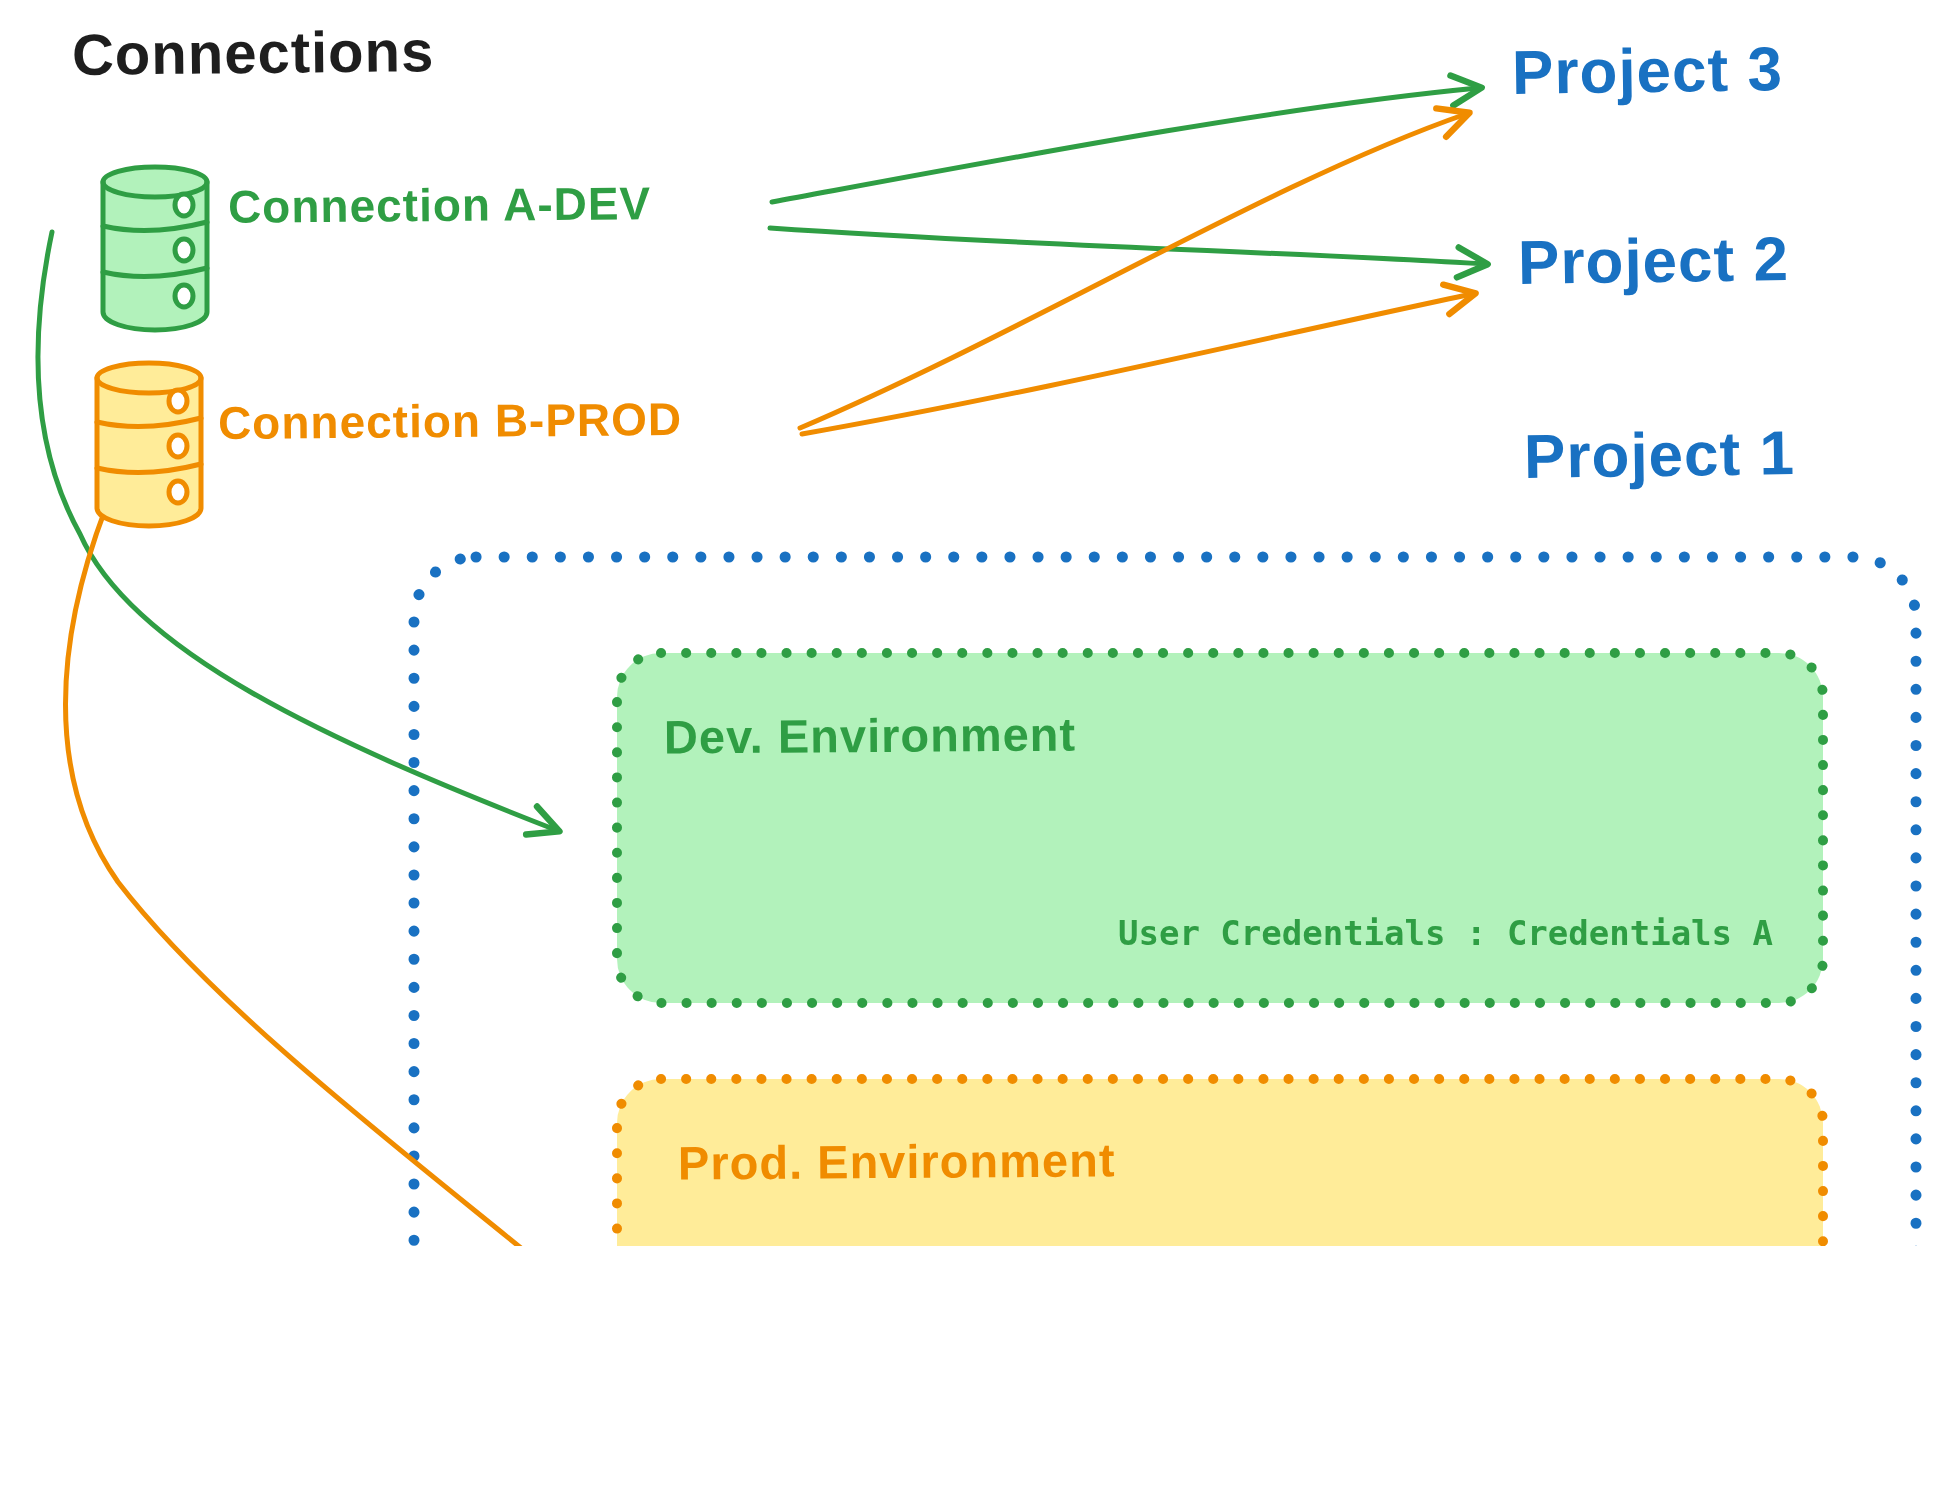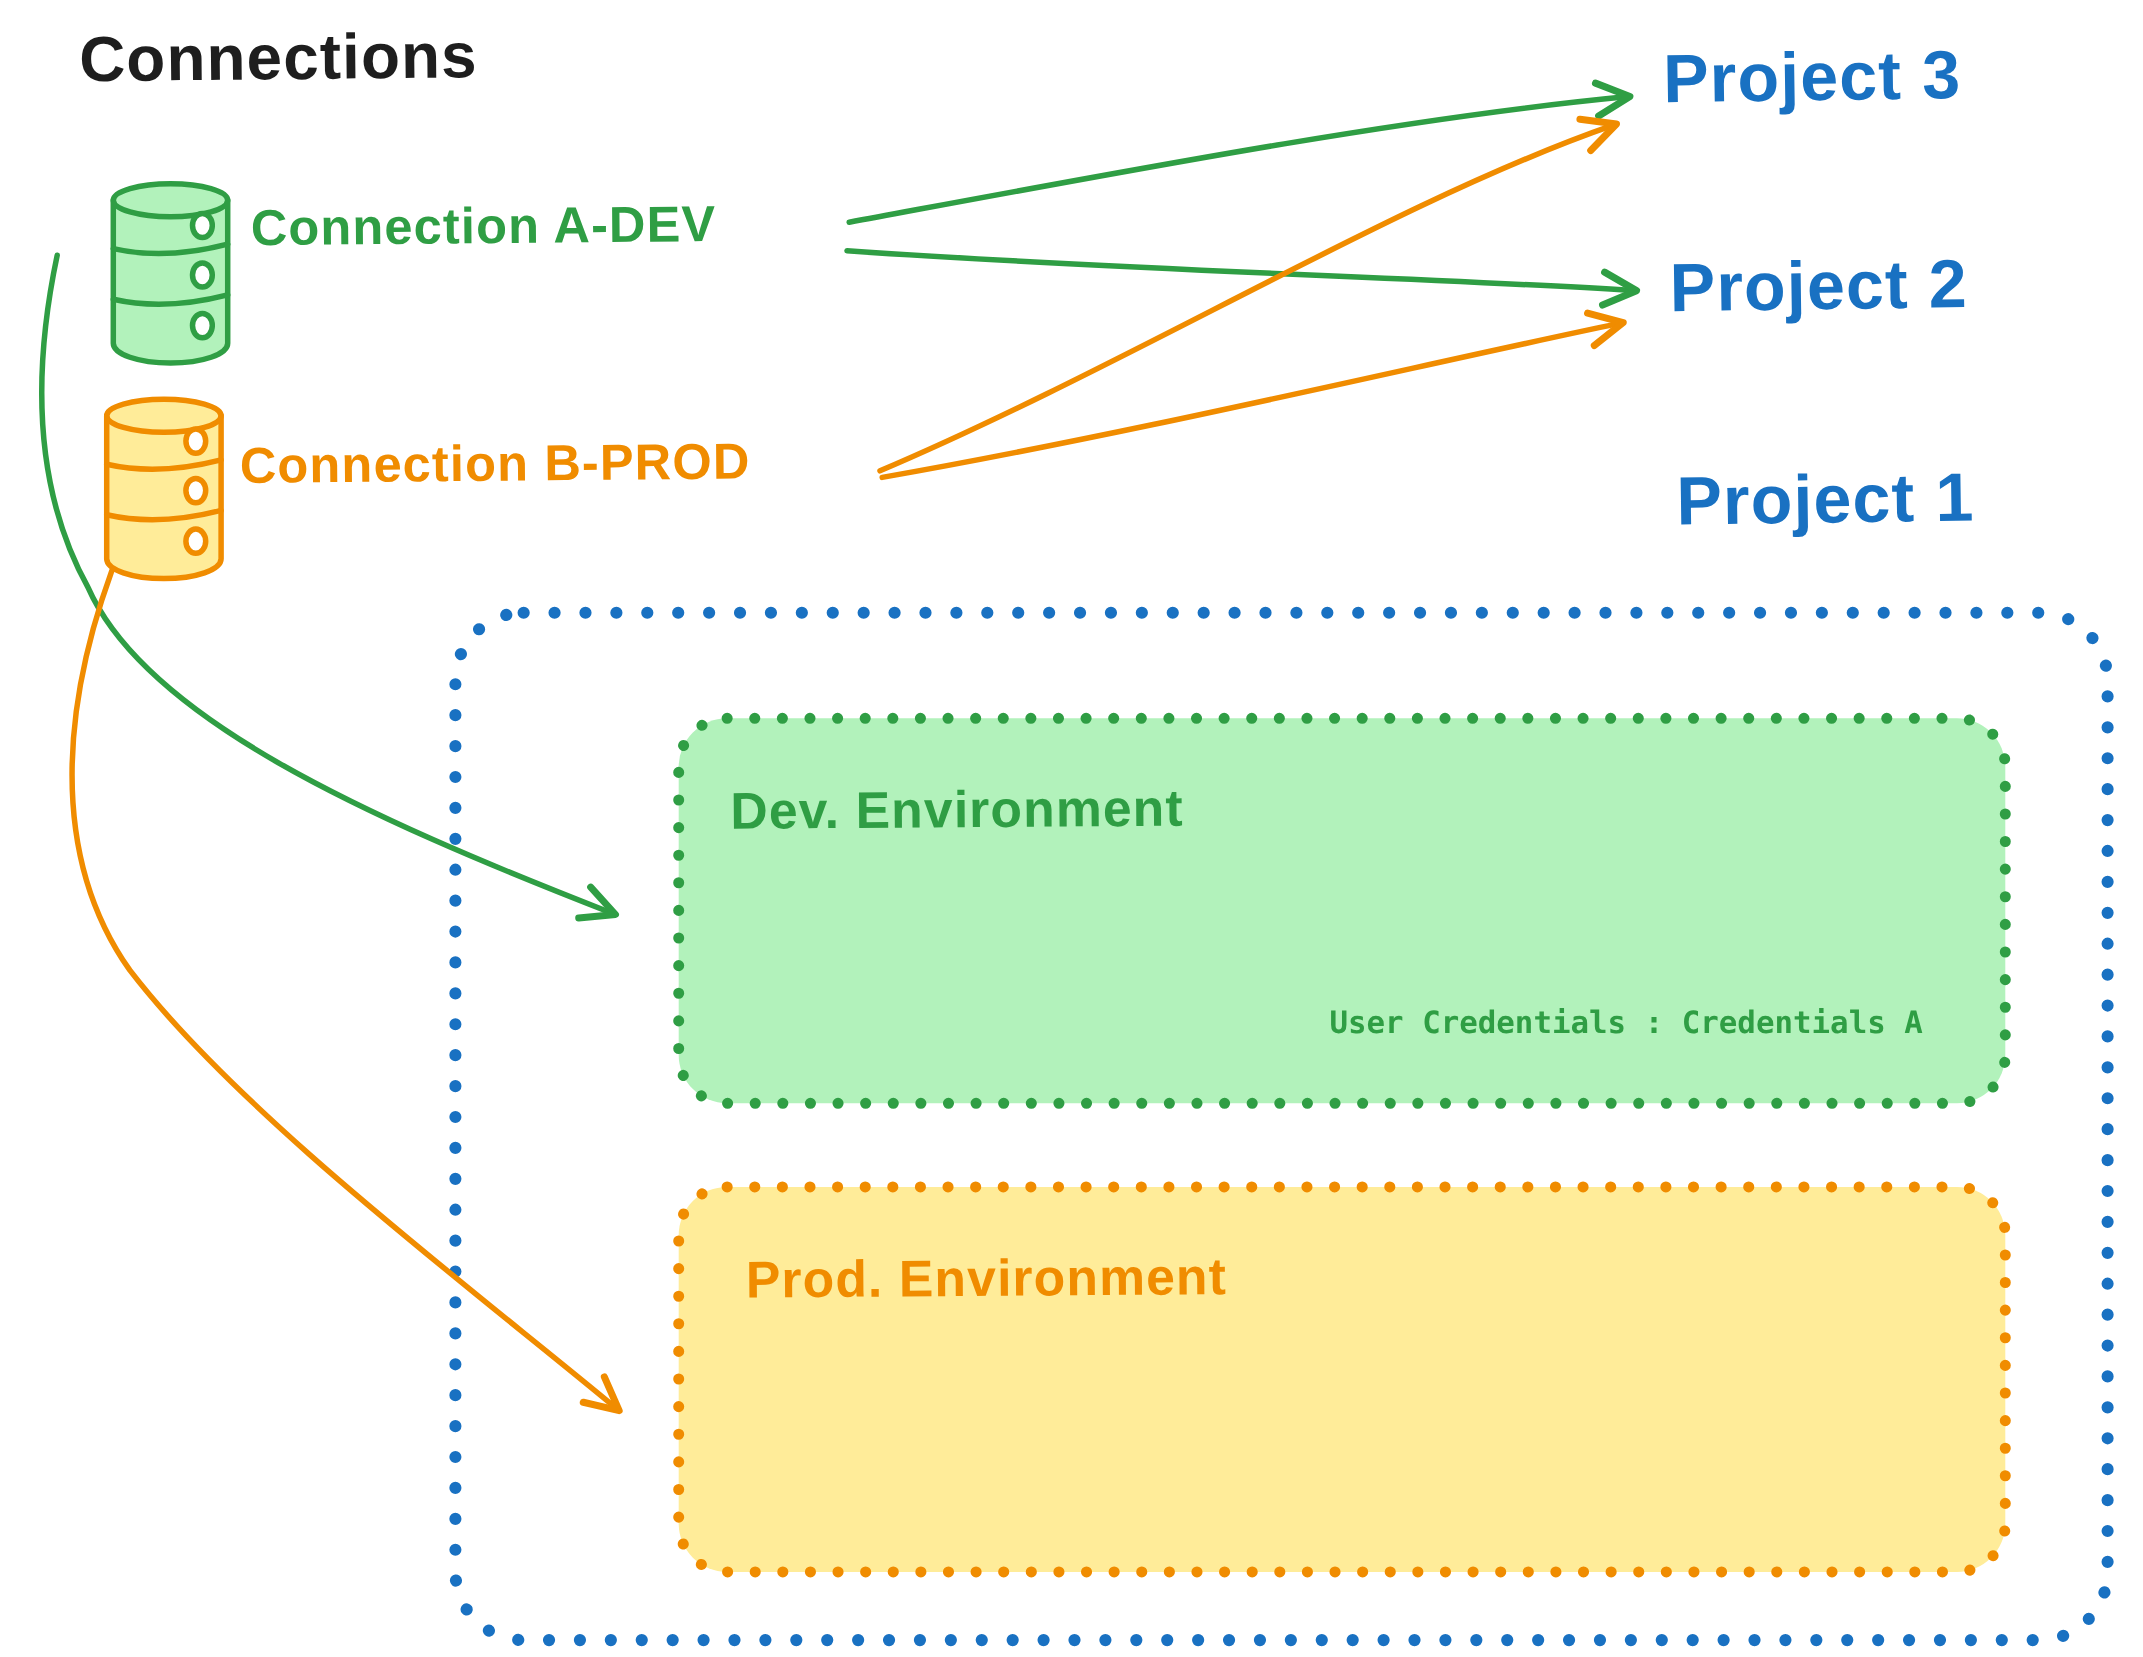--- a/index.html
+++ b/index.html
@@ -6,41 +6,41 @@
     --ink:#1e1e1e;
     --green:#2f9e44;
     --green-fill:#b2f2bb;
     --orange:#f08c00;
     --orange-fill:#ffec99;
     --blue:#1971c2;
   }
   html,body{margin:0;padding:0;background:#ffffff;}
   .stage{
     position:relative;
-    width:1948px;height:1506px;
+    width:1948px;height:1246px;
     background:#ffffff;
     overflow:hidden;
     font-family:"Liberation Sans", sans-serif;
   }
   .scene{position:absolute;left:0;top:0;width:1948px;height:1506px;}
   .label{position:absolute;white-space:nowrap;line-height:1;font-weight:700;letter-spacing:1px;}
   .title{left:72px;top:24px;font-size:58px;color:var(--ink);transform:rotate(-0.6deg);}
   .conn-label-a{left:228px;top:182px;font-size:46px;color:var(--green);transform:rotate(-0.5deg);}
   .conn-label-b{left:218px;top:398px;font-size:46px;color:var(--orange);transform:rotate(-0.5deg);}
   .project{color:var(--blue);font-size:62px;transform:rotate(-0.8deg);}
   .project-3{left:1512px;top:40px;}
   .project-2{left:1518px;top:230px;}
   .project-1{left:1524px;top:424px;}
   .env-title{font-size:47px;}
   .dev-title{left:664px;top:712px;color:var(--green);transform:rotate(-0.4deg);}
   .prod-title{left:678px;top:1138px;color:var(--orange);transform:rotate(-0.4deg);}
   .cred{
-    position:absolute;right:200px;text-align:left;
+    position:absolute;right:175px;text-align:left;
     font-family:"DejaVu Sans Mono", monospace;
-    font-size:28px;font-weight:700;line-height:1;white-space:nowrap;
+    font-size:34px;font-weight:700;line-height:1;white-space:nowrap;
   }
   .dev-cred{top:916px;color:var(--green);}
   .prod-cred{top:1344px;color:var(--orange);}
   .db-icon{position:absolute;width:122px;height:178px;}
   .db-green{left:94px;top:158px;}
   .db-orange{left:88px;top:354px;}
 </style>
 </head>
 <body>
 

